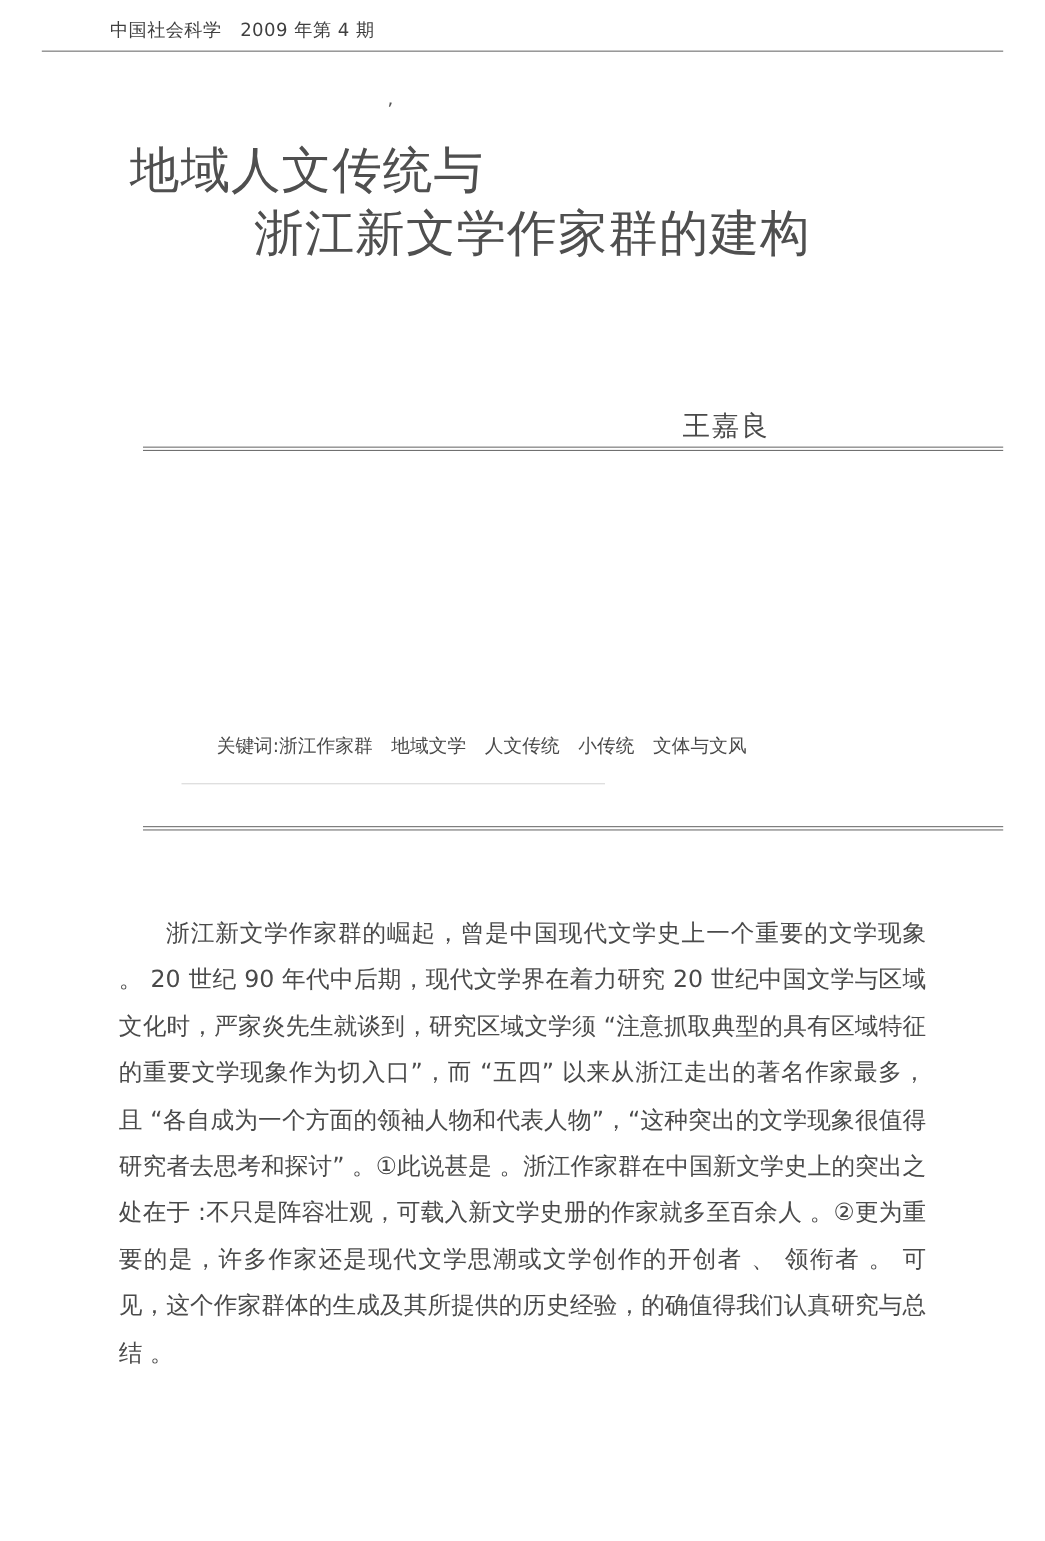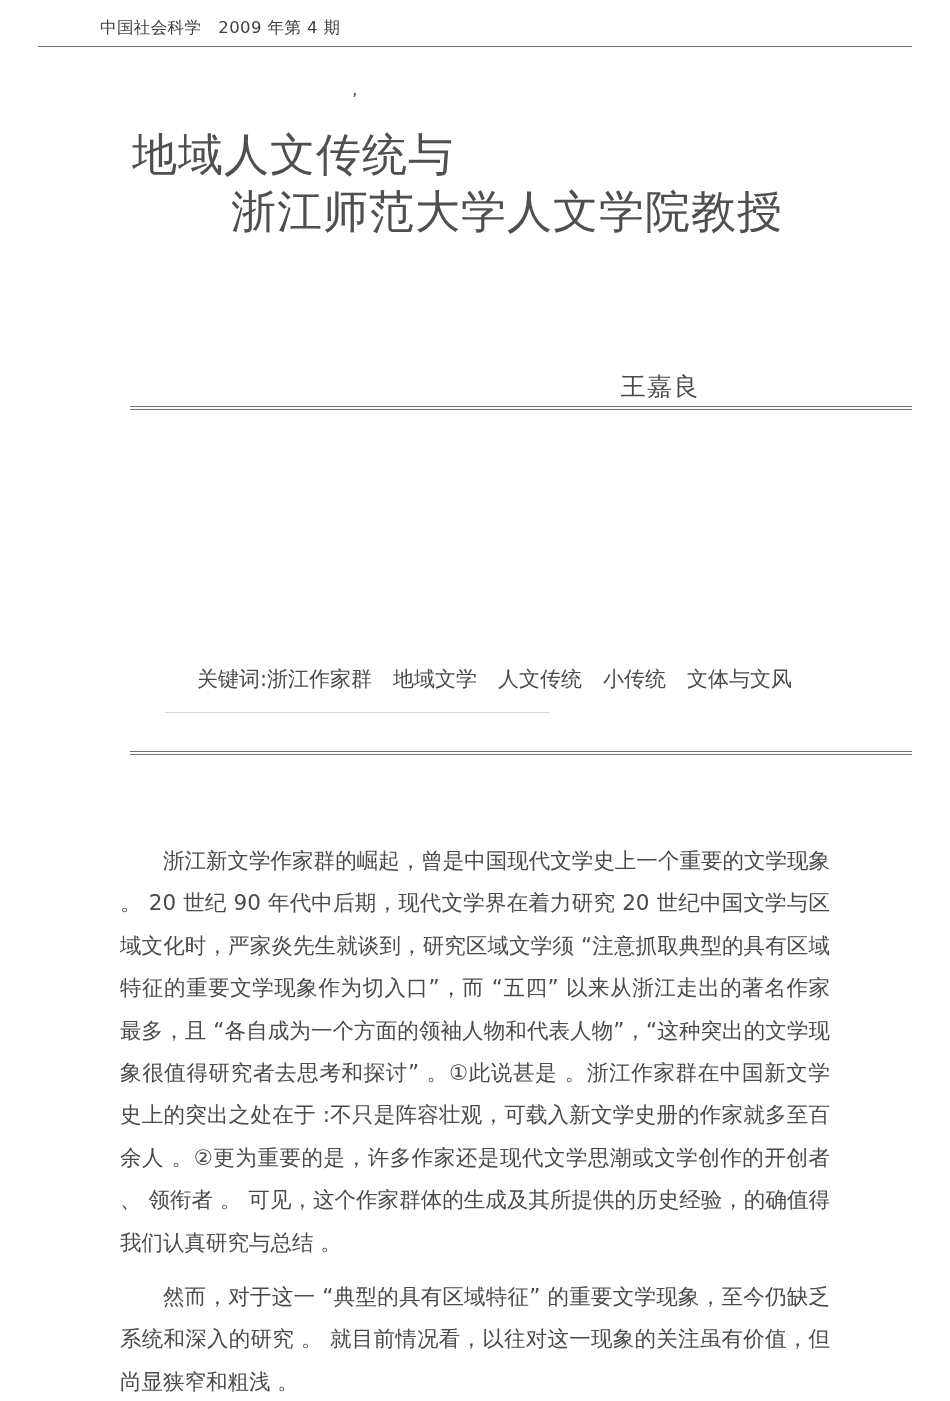--- a/index.html
+++ b/index.html
@@ -58,21 +58,21 @@
     width: 950px;
   }
   .title-line {
     font-size: 45px;
     color: #4f4f4f;
     letter-spacing: 1px;
     line-height: 1.27;
     white-space: pre;
     font-weight: 400;
   }
-  .title-line-1 { padding-left: 118px; margin-left: 14px; }
+  .title-line-1 { padding-left: 118px; }
   .title-line-2 { padding-left: 231px; }
 
   
   .author-name {
     position: absolute;
     right: 120px;
     top: 370px;
     font-size: 25px;
     color: #4a4a4a;
     letter-spacing: 1.5px;
@@ -110,21 +110,21 @@
     text-align: justify;
     text-justify: inter-character;
     letter-spacing: 0.1px;
   }
   .abstract .lead { white-space: pre; }
 
   .keywords {
     position: absolute;
     left: 197px;
     top: 662px;
-    font-size: 21px;
+    font-size: 17px;
     line-height: 35.3px;
     color: #4a4a4a;
     white-space: pre;
   }
 
   .affil-rule {
     position: absolute;
     left: 165px;
     top: 712px;
     width: 385px;
@@ -164,46 +164,45 @@
     left: 108px;
     top: 828px;
     width: 734px;
     font-size: 21.5px;
     line-height: 42.4px;
     color: #4a4a4a;
     text-align: justify;
     text-justify: inter-character;
   }
   .body-text p {
-    margin: 12px;
+    margin: 0;
     text-indent: 2em;
   }
   .body-text p + p { margin-top: 0; }
 </style>
 </head>
 <body>
 
 <div class="page">
 
   <div class="running-head">中国社会科学　2009 年第 4 期</div>
   <div class="head-rule"></div>
 
   <div class="title-mark">’</div>
   <div class="title-block">
     <div class="title-line title-line-1">地域人文传统与</div>
-    <div class="title-line title-line-2">浙江师范大学人文学院教授</div>
+    <div class="title-line title-line-2">浙江新文学作家群的建构</div>
   </div>
 
   <div class="author-name">王嘉良</div>
   <div class="author-rule"></div>
 
 
   <div class="keywords">关键词:浙江作家群　地域文学　人文传统　小传统　文体与文风</div>
 
   <div class="affil-rule"></div>
   <div class="affil-bottom-rule"></div>
 
   <div class="body-text">
     <p>浙江新文学作家群的崛起，曾是中国现代文学史上一个重要的文学现象 。 20 世纪 90 年代中后期，现代文学界在着力研究 20 世纪中国文学与区域文化时，严家炎先生就谈到，研究区域文学须 “注意抓取典型的具有区域特征的重要文学现象作为切入口”，而 “五四” 以来从浙江走出的著名作家最多，且 “各自成为一个方面的领袖人物和代表人物”，“这种突出的文学现象很值得研究者去思考和探讨” 。①此说甚是 。浙江作家群在中国新文学史上的突出之处在于 :不只是阵容壮观，可载入新文学史册的作家就多至百余人 。②更为重要的是，许多作家还是现代文学思潮或文学创作的开创者 、 领衔者 。 可见，这个作家群体的生成及其所提供的历史经验，的确值得我们认真研究与总结 。</p>
-    <p>然而，对于这一 “典型的具有区域特征” 的重要文学现象，至今仍缺乏系统和深入的研究 。 就目前情况看，以往对这一现象的关注虽有价值，但尚显狭窄和粗浅 。</p>
   </div>
 
 </div>
 
 </body></html>

